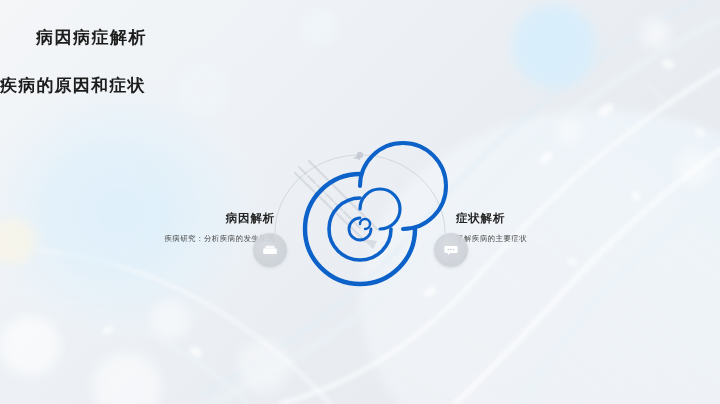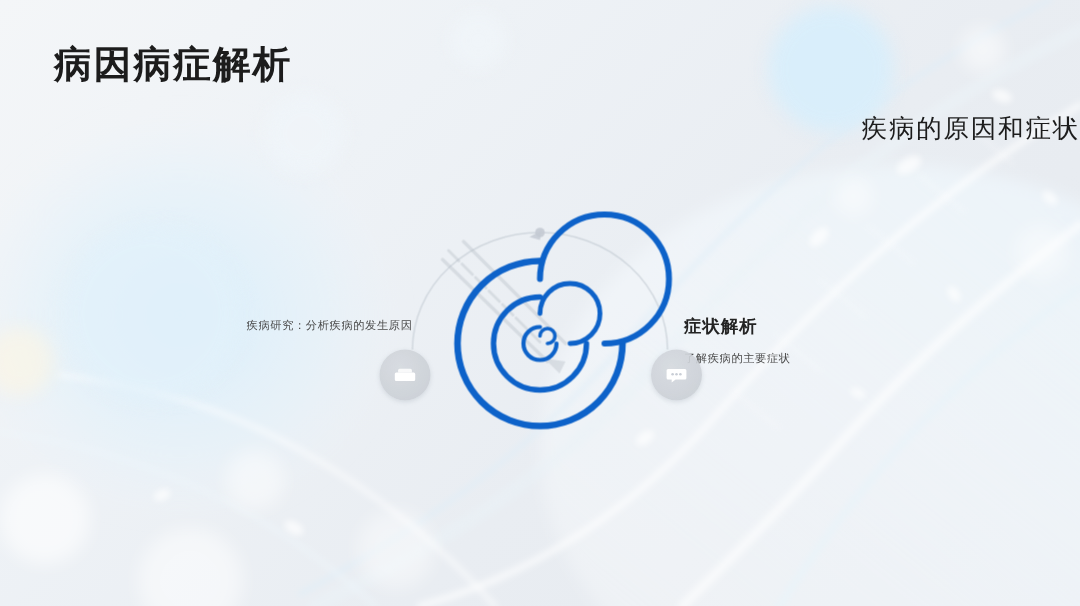--- a/index.html
+++ b/index.html
@@ -33,34 +33,34 @@
     inset: 0;
     width: 720px;
     height: 404px;
   }
 
   
   .title {
     position: absolute;
     left: 36px;
     top: 26px;
-    font-size: 25px;
+    font-size: 17px;
     font-weight: bold;
     color: #1c1c1c;
     letter-spacing: 1.5px;
     white-space: nowrap;
   }
   .subtitle {
     position: absolute;
     left: 0;
     right: 0;
     top: 74px;
-    text-align: right;
+    text-align: left;
     font-size: 17px;
-    font-weight: normal;
+    font-weight: bold;
     color: #1c1c1c;
     letter-spacing: 1.2px;
   }
 
   
   .center-graphic {
     position: absolute;
     left: 265px;
     top: 137px;
     width: 190px;
@@ -222,20 +222,21 @@
         <path d="M138,92 A43,43 0 1 0 95,49" stroke-width="4"></path>
         <path d="M126,92 A31,31 0 1 1 95,61" stroke-width="3.6"></path>
         <path d="M115,92 A20,20 0 1 0 95,72" stroke-width="3.2"></path>
         <path d="M106,92 A11,11 0 1 1 95,81" stroke-width="2.8"></path>
         <path d="M100,92 A5,5 0 1 0 95,87" stroke-width="2.4"></path>
       </g>
     </svg>
   </div>
 
   <div class="item item-left">
+    <p class="item-title">病因解析</p>
     <p class="item-desc">疾病研究：分析疾病的发生原因</p>
   </div>
 
   <div class="badge badge-left">
     <svg width="16" height="16" viewBox="0 0 16 16">
       <path d="M2.2,6.4 h11.6 a1,1 0 0 1 1,1 v3.6 a1,1 0 0 1 -1,1 h-11.6 a1,1 0 0 1 -1,-1 v-3.6 a1,1 0 0 1 1,-1 z" fill="#ffffff"></path>
       <path d="M3.4,6.4 v-1.6 a1,1 0 0 1 1,-1 h7.2 a1,1 0 0 1 1,1 v1.6 z" fill="#ffffff" opacity="0.85"></path>
     </svg>
   </div>
 

